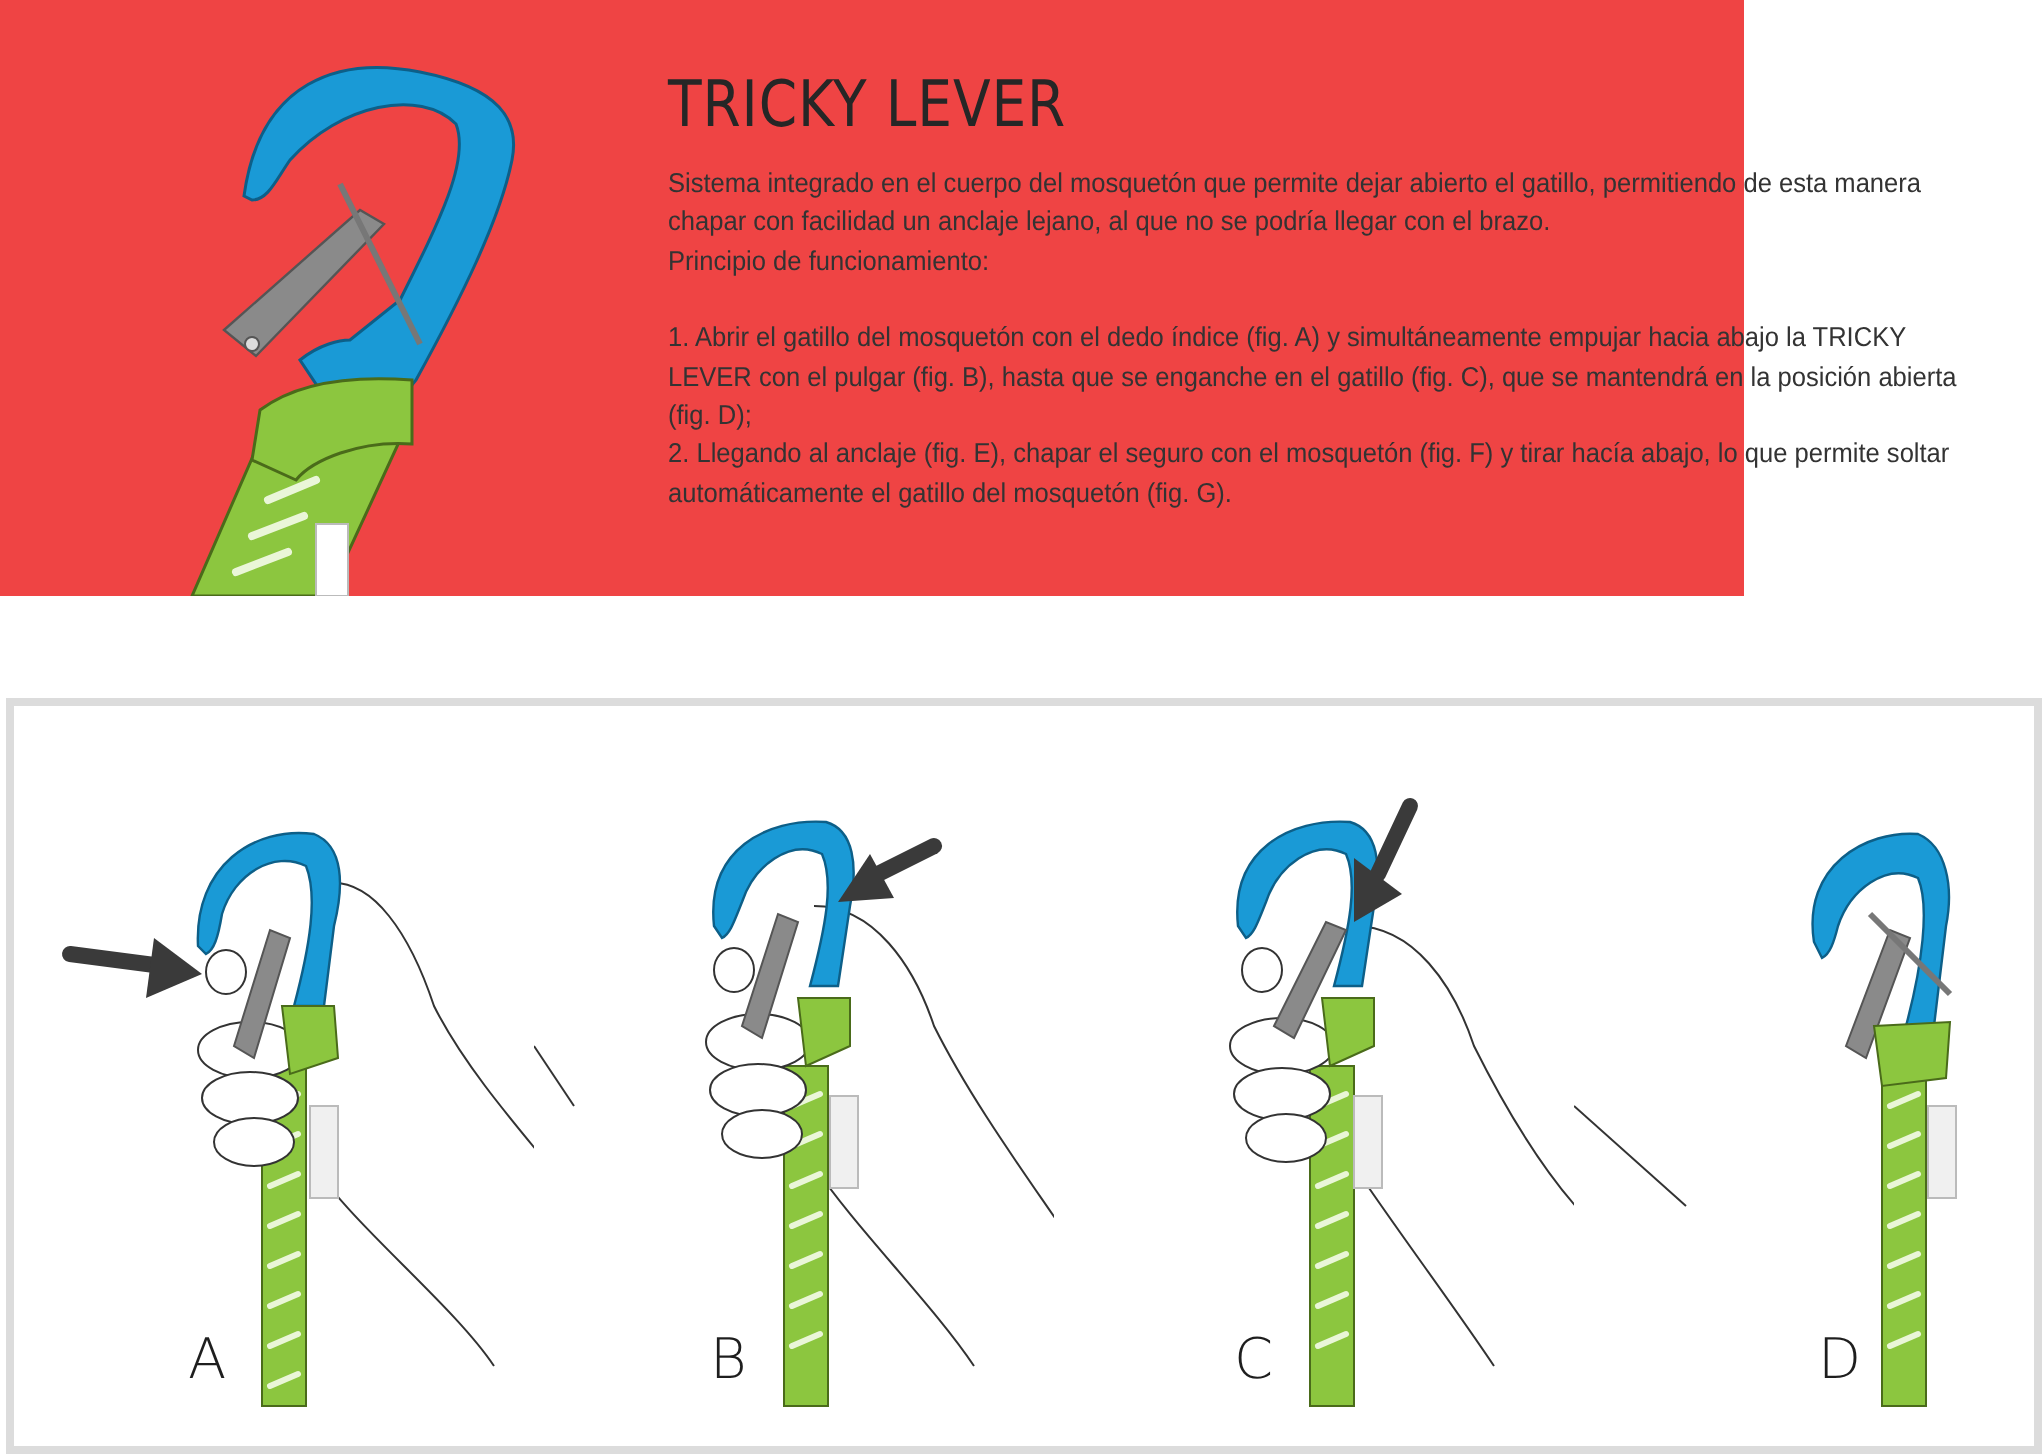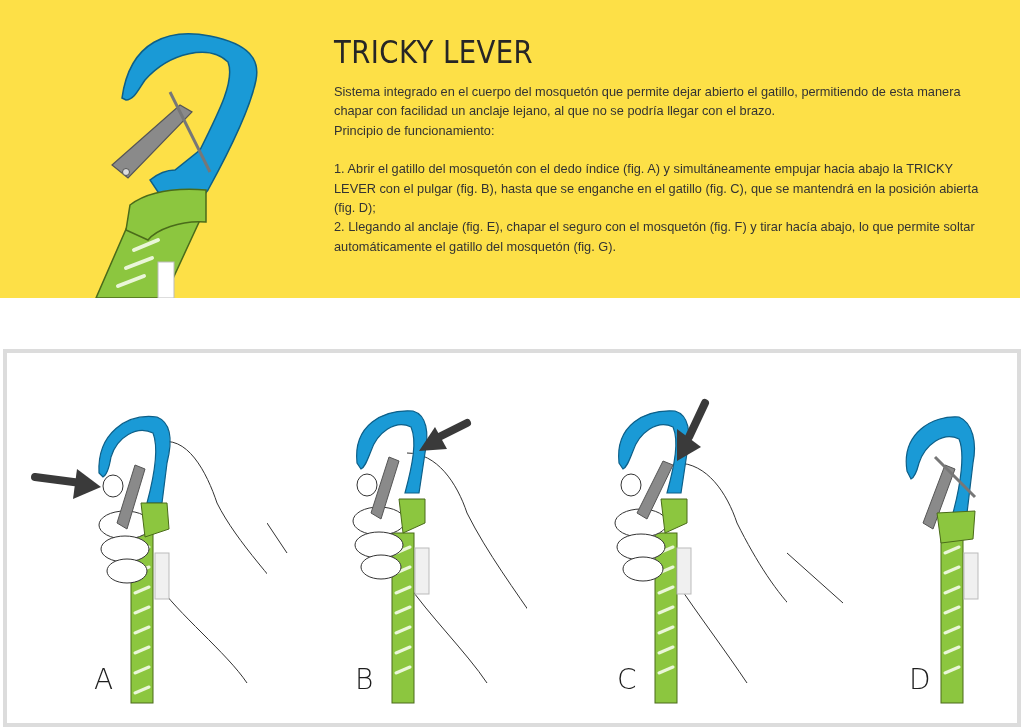--- a/index.html
+++ b/index.html
@@ -1,17 +1,17 @@
 <!DOCTYPE html>
 <html><head>
   <meta charset="utf-8">
   <style>
     html, body { margin: 0; padding: 0; background: #ffffff; }
     body { width: 1022px; height: 728px; position: relative; overflow: hidden; font-family: "Liberation Sans", "DejaVu Sans", sans-serif; }
-    .top-panel { position: absolute; left: 0; top: 0; width: 1020px; height: 298px; background: #fde047; }
+    .top-panel { position: absolute; left: 0; top: 0; width: 872px; height: 298px; background: #ef4444; }
     .hero-illus { position: absolute; left: 60px; top: 0; width: 260px; height: 298px; }
     .text-block { position: absolute; left: 334px; top: 32px; width: 660px; color: #2b2b2b; }
     .title { font-size: 32px; font-weight: 300; letter-spacing: 0.5px; line-height: 40px; margin: 0 0 10px 0; color: #262626; font-family: "DejaVu Sans", sans-serif; font-weight: normal; transform: scaleX(0.86); transform-origin: left; }
     .para { font-size: 13.6px; line-height: 19.4px; margin: 0; color: #333; transform: scaleX(0.94); transform-origin: left; width: 706px; }
     .spacer { height: 19px; }
     .bottom-panel { position: absolute; left: 3px; top: 349px; width: 1010px; height: 370px; background: #ffffff; border: 4px solid #dcdcdc; }
     .fig { position: absolute; top: 0; height: 370px; }
     .fig svg { position: absolute; left: 0; top: 0; }
     .fig-label { position: absolute; font-size: 28px; color: #1e1e1e; font-family: "DejaVu Sans", sans-serif; font-weight: 300; }
   </style>

